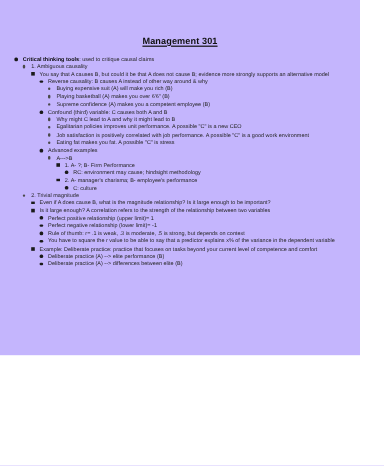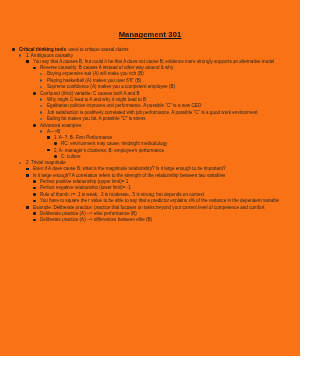--- a/index.html
+++ b/index.html
@@ -10,24 +10,24 @@
     width: 300px;
     height: 388px;
     background: #ffffff;
     font-family: "Liberation Sans", sans-serif;
     color: #1a1a1a;
     overflow: hidden;
   }
 
   .page {
     width: 300px;
-    height: 356px;
+    height: 296px;
     box-sizing: border-box;
     padding: 30px 12px 0 12px;
-    background: #f97316;
+    background: #c4b5fd;
     position: relative;
   }
 
   .doc-title {
     text-align: center;
     font-size: 7.6px;
     font-weight: bold;
     text-decoration: underline;
     letter-spacing: 0.1px;
     margin: 0 0 8px 0;

